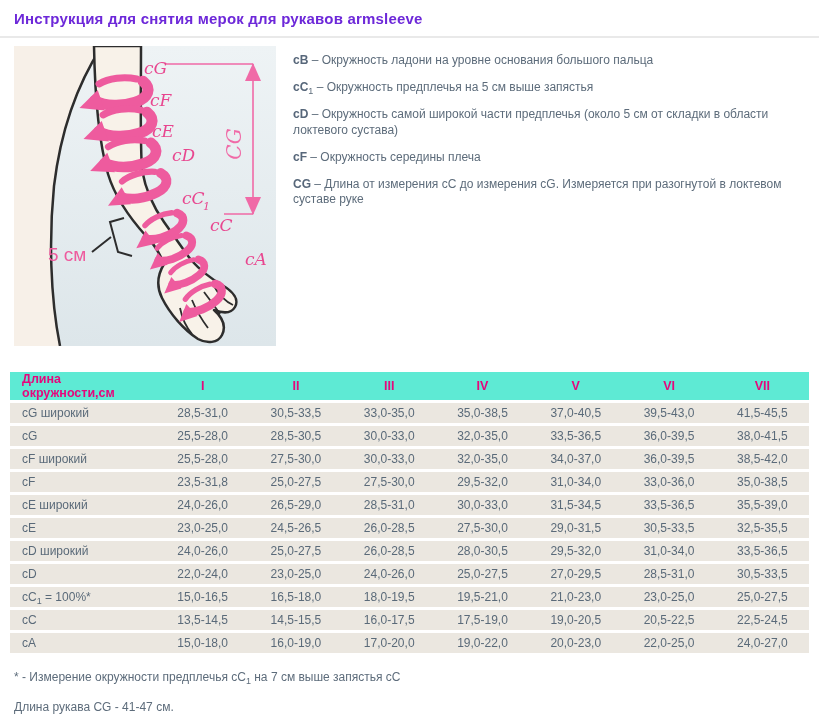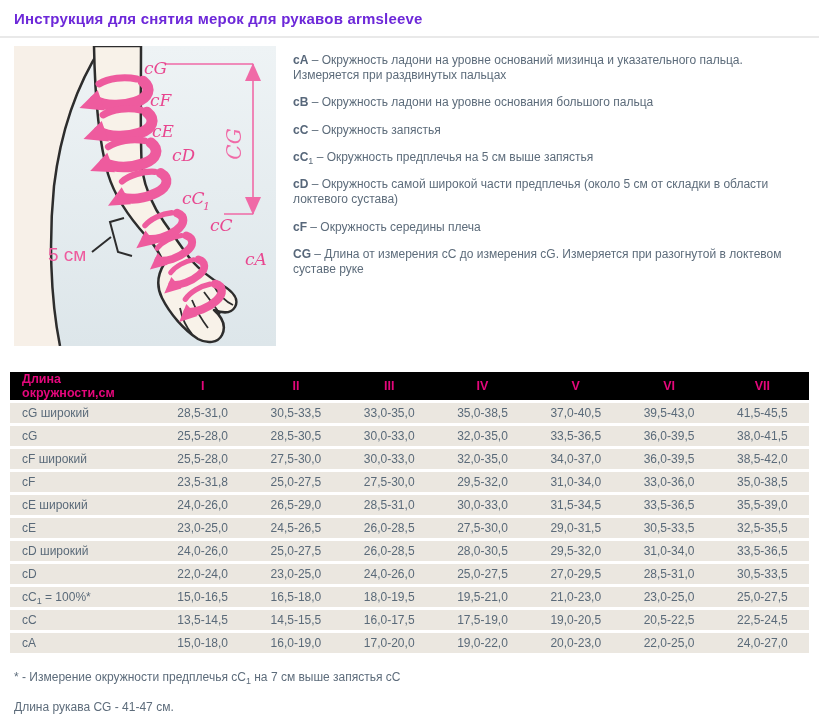--- a/index.html
+++ b/index.html
@@ -6,21 +6,21 @@
   body{width:819px;height:716px;font-family:"Liberation Sans",sans-serif;position:relative;overflow:hidden;}
   .page-title{margin:10px 14px 0;font-size:15px;font-weight:bold;color:#6d28d9;letter-spacing:.2px;}
   .divider{border:none;border-top:2px solid #e9e9e9;margin:9px 0 0;}
   .content{display:flex;margin:8px 0 0 14px;}
   .figure-wrap{width:262px;height:300px;flex:none;}
   .descs{padding:7px 0 0 17px;font-size:12px;line-height:1.27;color:#5d6c7b;width:514px;}
   .descs p{margin:0 0 12px;}
   .descs b{font-weight:bold;color:#57677a;}
   sub{font-size:9px;vertical-align:-3px;line-height:0;}
   table{border-collapse:separate;border-spacing:0 3px;margin:23px 10px 0;width:799px;table-layout:fixed;font-size:12px;}
-  th{background:#000000;color:#e5077c;font-weight:bold;height:24px;text-align:center;font-size:12.5px;padding:0;}
+  th{background:#5eead4;color:#e5077c;font-weight:bold;height:24px;text-align:center;font-size:12.5px;padding:0;}
   td{background:#ebe7e0;color:#5a6a79;height:20px;text-align:center;padding:0;}
   th.first,td.first{text-align:left;padding-left:12px;}
   col.label-col{width:146px;}
   .footnote{margin:14px 14px 0;font-size:12px;color:#5d6c7b;}
   .footnote.second{margin-top:16px;}
   svg text{font-family:"DejaVu Serif",serif;font-style:italic;}
   svg text.sans{font-family:"Liberation Sans",sans-serif;font-style:normal;}
 </style>
 </head>
 <body>
@@ -74,23 +74,21 @@
       <text x="138" y="91" font-size="17" fill="#e8468f">cE</text>
       <text x="158" y="115" font-size="17" fill="#e8468f">cD</text>
       <text x="168" y="158" font-size="17" fill="#e8468f">cC</text>
       <text x="189" y="164" font-size="11" fill="#e8468f">1</text>
       <text x="196" y="185" font-size="17" fill="#e8468f">cC</text>
       <text x="231" y="219" font-size="17" fill="#e8468f">cA</text>
     </svg>
   </div>
 
   <div class="descs">
-      <p><b>cA</b><span> – Окружность ладони на уровне оснований мизинца и указательного пальца. Измеряется при раздвинутых пальцах</span></p>
       <p><b>cB</b><span> – Окружность ладони на уровне основания большого пальца</span></p>
-      <p><b>cC</b><span> – Окружность запястья</span></p>
       <p><b>cC</b><sub>1</sub><span> – Окружность предплечья на 5 см выше запястья</span></p>
       <p><b>cD</b><span> – Окружность самой широкой части предплечья (около 5 см от складки в области локтевого сустава)</span></p>
       <p><b>cF</b><span> – Окружность середины плеча</span></p>
       <p><b>CG</b><span> – Длина от измерения cC до измерения cG. Измеряется при разогнутой в локтевом суставе руке</span></p>
     </div>
 </div>
 
 <table>
   <colgroup>
     <col class="label-col">

